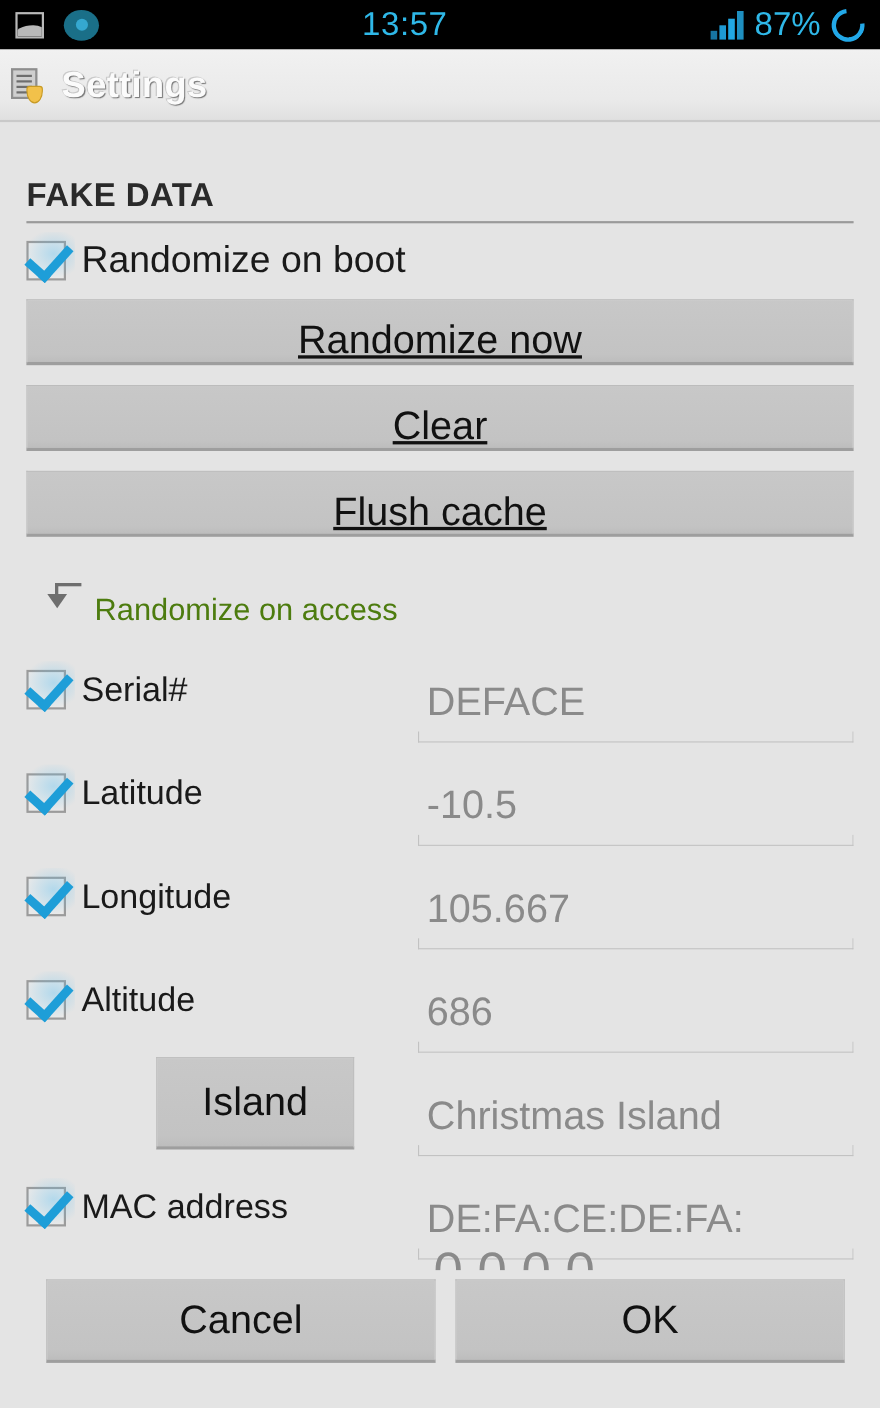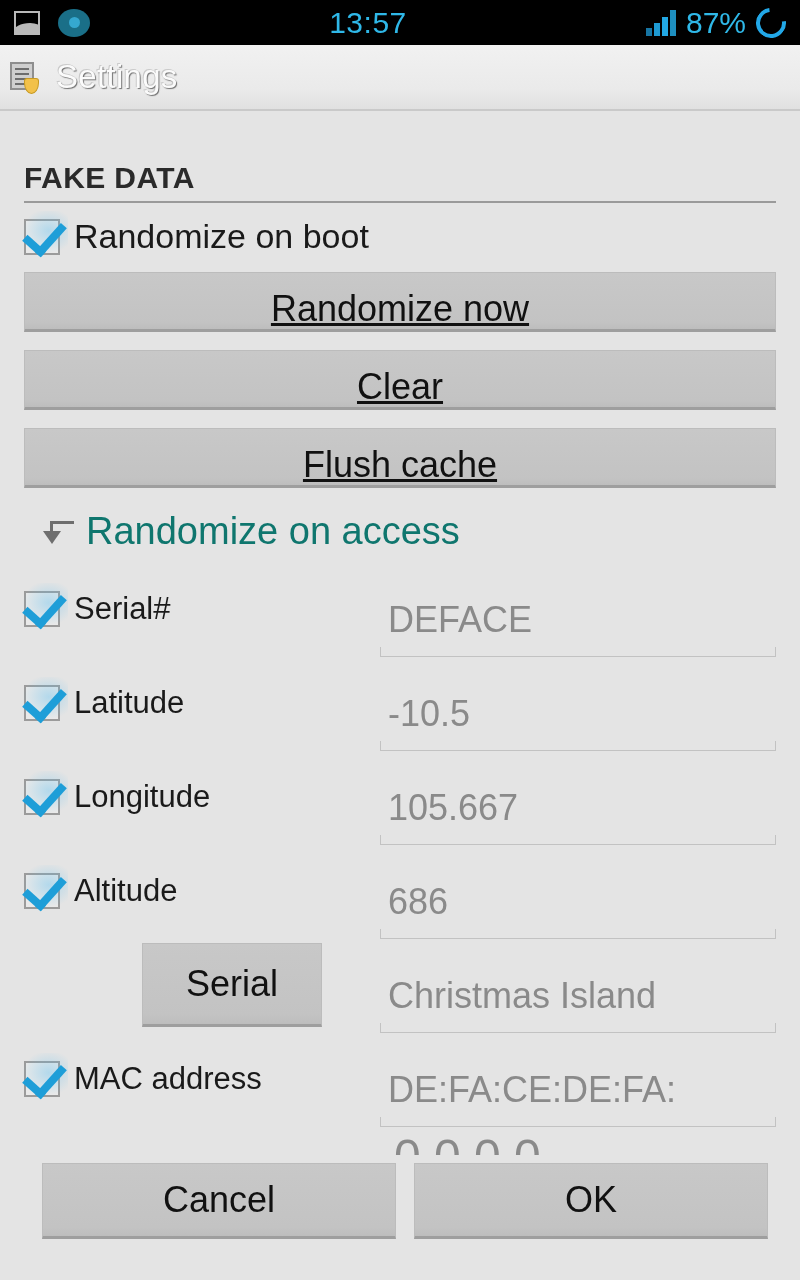--- a/index.html
+++ b/index.html
@@ -134,21 +134,21 @@
     position: absolute;
     right: -1px; bottom: -1px;
     width: 15px; height: 16px;
     background: #f2c14a;
     border: 1px solid #c79a24;
     border-radius: 3px 3px 50% 50% / 3px 3px 70% 70%;
   }
   #title-text {
     color: #fbfbfb;
     font-size: 33px;
-    font-weight: normal;
+    font-weight: bold;
     letter-spacing: 0.3px;
     text-shadow: 1px 1px 1px rgba(90,90,90,.85), -1px -1px 0 rgba(150,150,150,.4);
   }
 
   
   #content {
     position: absolute;
     top: 113px; left: 0;
     width: 800px;
     height: 1042px;
@@ -246,22 +246,23 @@
   }
   .ico-branch .head {
     position: absolute;
     left: 5px; top: 14px;
     width: 0; height: 0;
     border-left: 9px solid transparent;
     border-right: 9px solid transparent;
     border-top: 13px solid #6e6e6e;
   }
   .access-label {
-    font-size: 38px;
-    color: #0f766e;
+    font-size: 28px;
+    color: #4d7c0f;
+    margin-top: 29px;
   }
 
   
   .field-row {
     display: flex;
     align-items: center;
     margin-top: 18px;
     height: 76px;
   }
   .field-left {
@@ -432,21 +433,21 @@
         <span class="cb-label small">Altitude</span>
       </span>
       <span class="edit">
         <span class="edit-text">686</span>
         <span class="edit-underline"></span>
       </span>
     </div>
 
     <div class="field-row">
       <span class="field-left search-cell">
-        <button class="btn btn-search">Serial</button>
+        <button class="btn btn-search">Island</button>
       </span>
       <span class="edit">
         <span class="edit-text">Christmas Island</span>
         <span class="edit-underline"></span>
       </span>
     </div>
 
     <div class="field-row">
       <span class="field-left">
         <span class="checkbox"></span>

